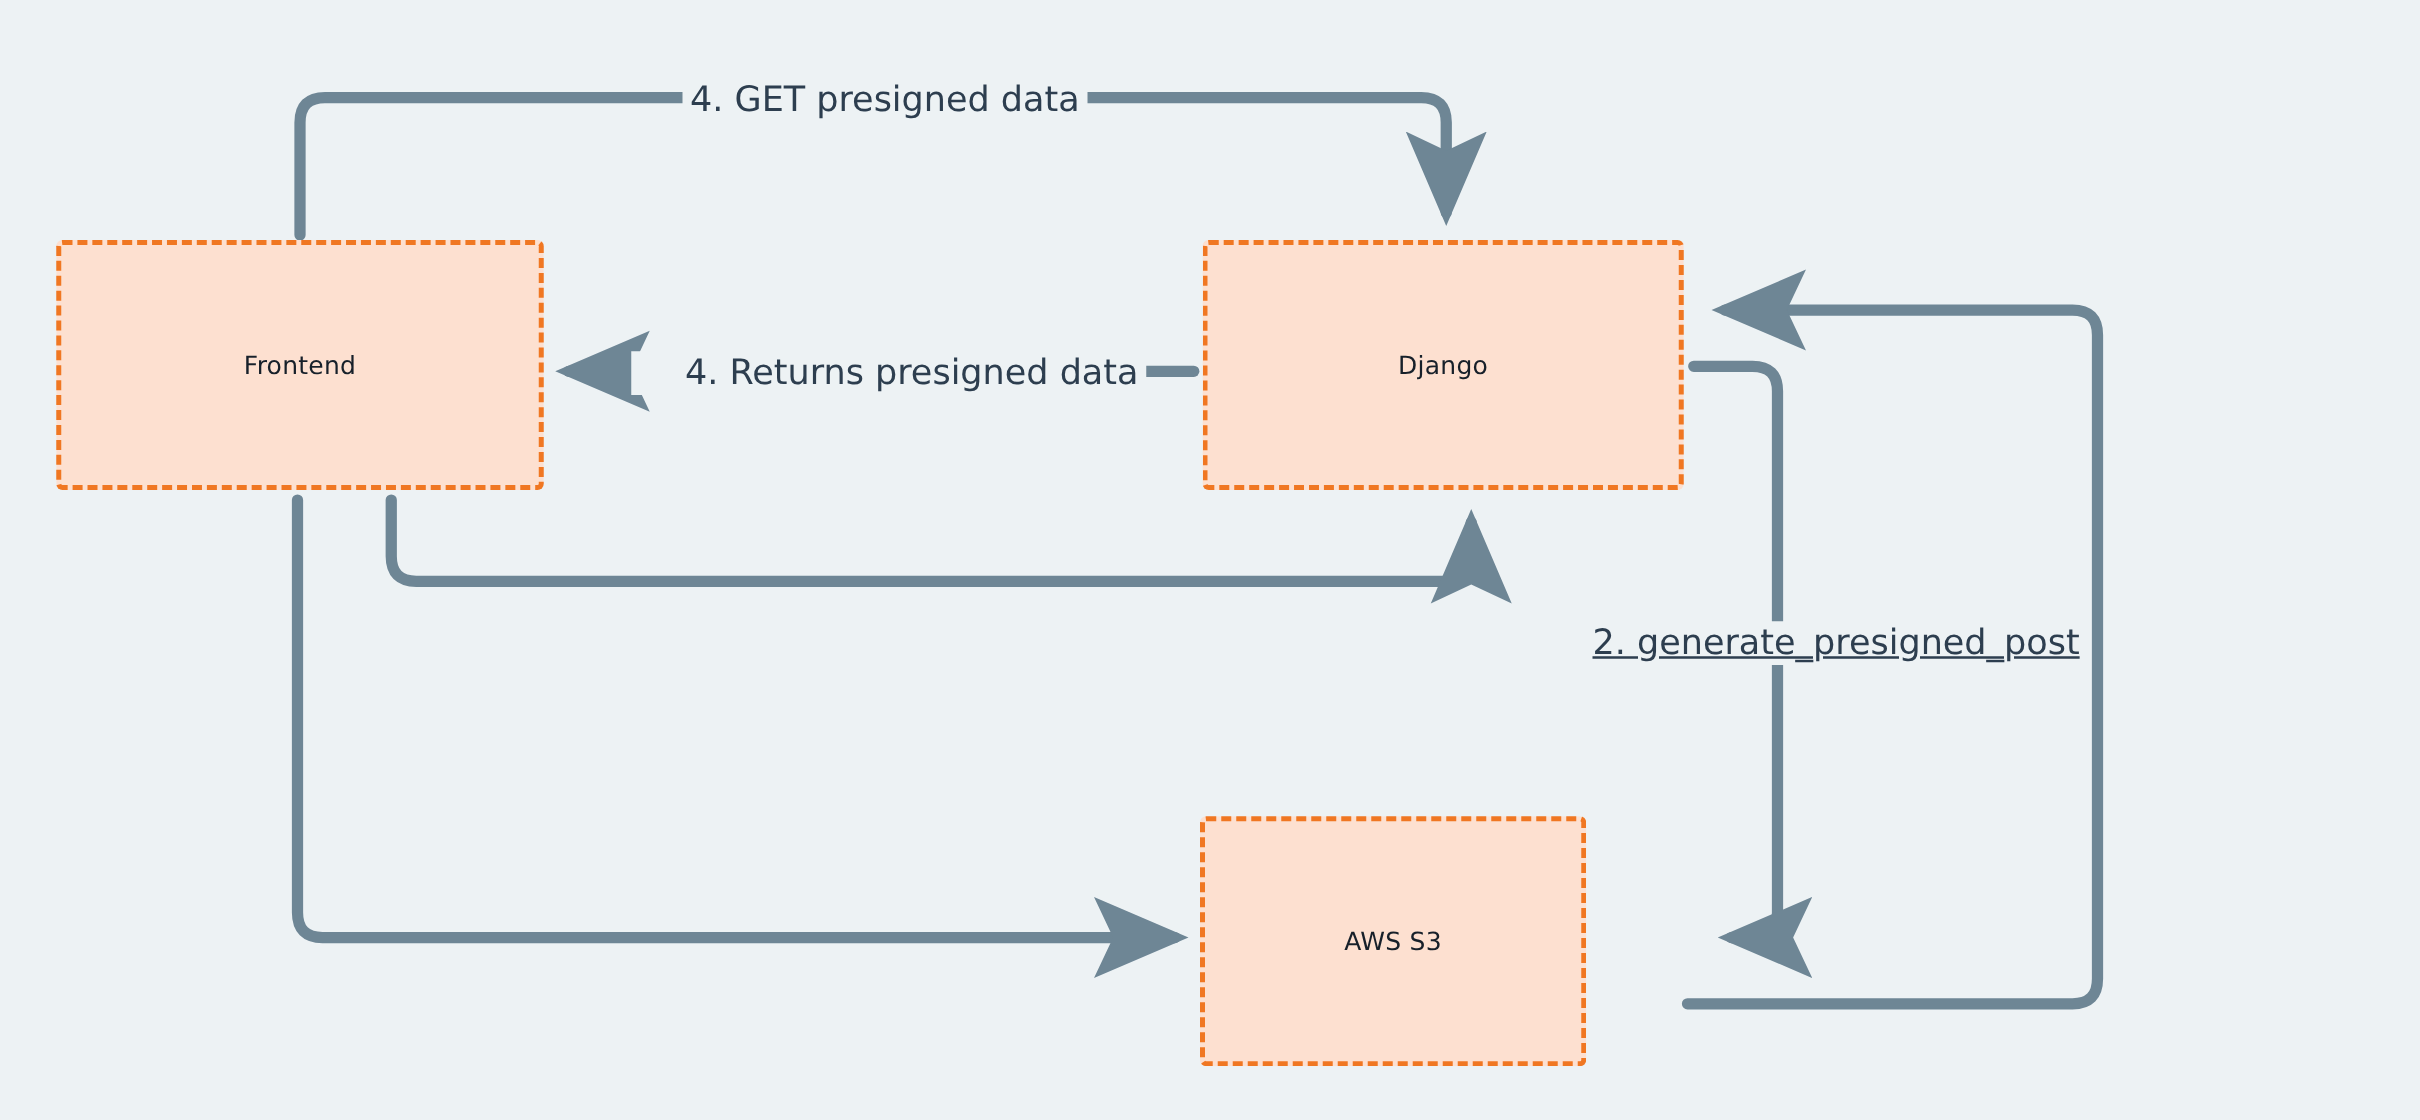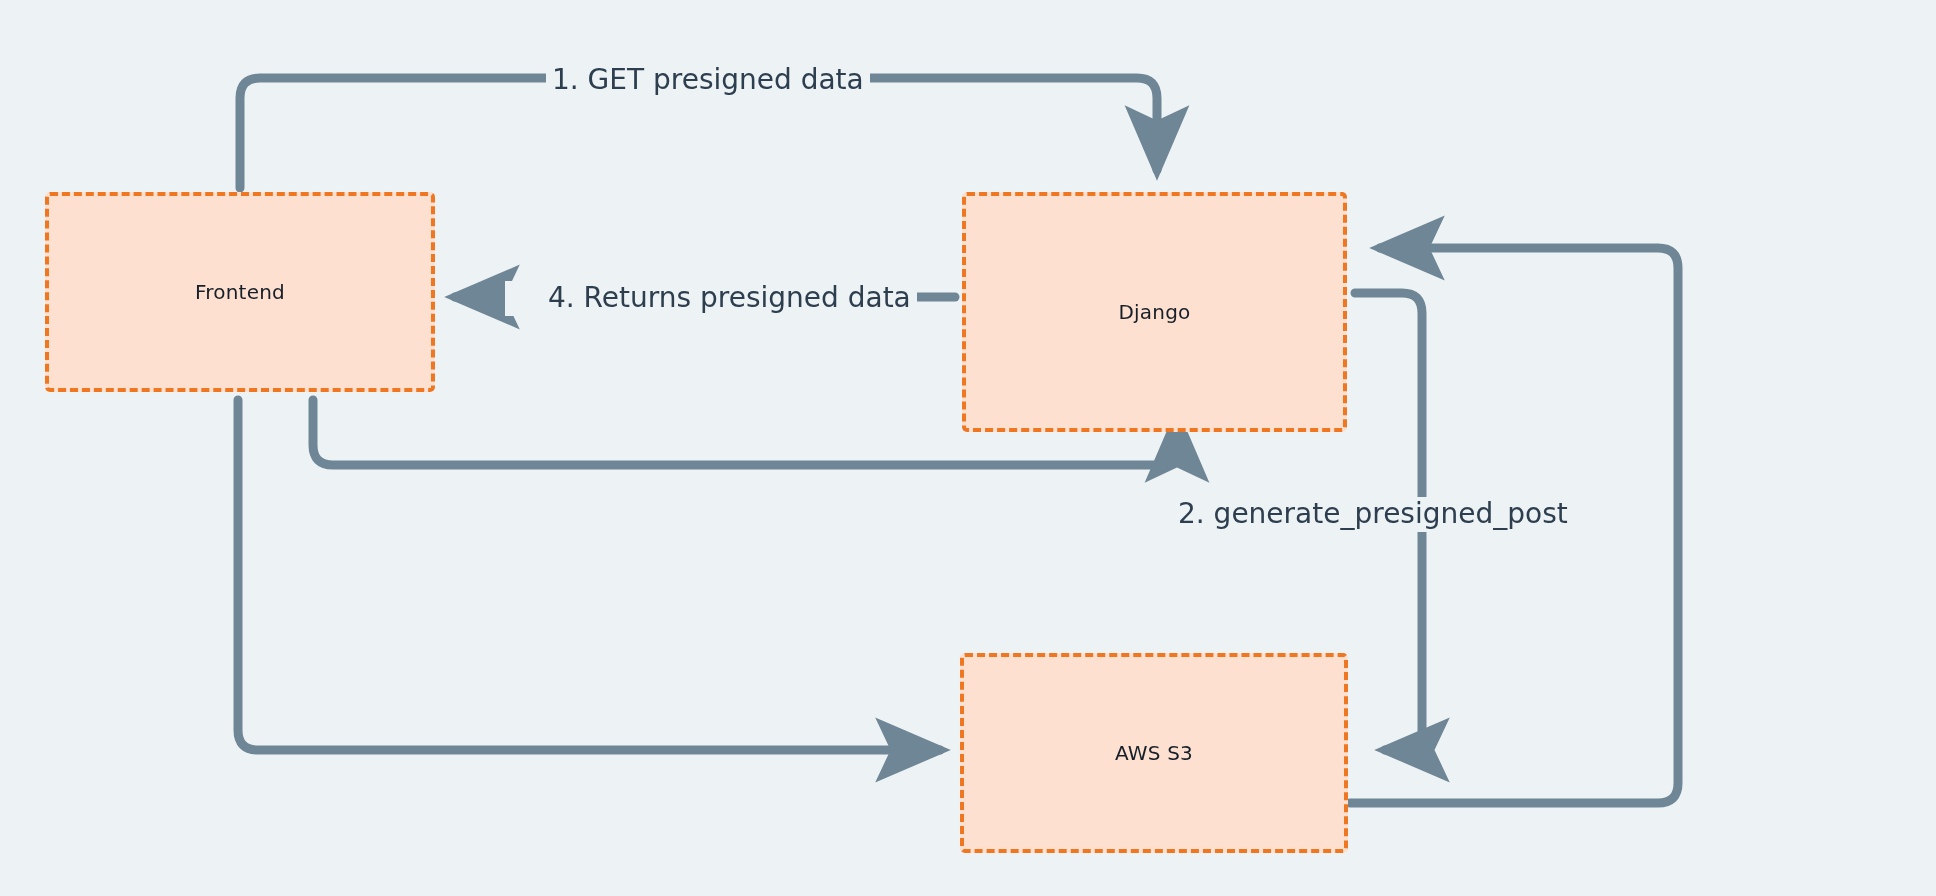--- a/index.html
+++ b/index.html
@@ -76,30 +76,30 @@
       <path d="M 238,400 L 238,730 Q 238,750 258,750 L 940,750" marker-end="url(#arrowEnd)"></path>
 
       <path d="M 313,400 L 313,445 Q 313,465 333,465 L 1157,465 Q 1177,465 1177,445 L 1177,418" marker-end="url(#arrowEnd)"></path>
     </g>
   </svg>
 
   <div class="node-box" style="left:45px; top:192px; width:390px; height:200px;">
     <span class="node-label">Frontend</span>
   </div>
 
-  <div class="node-box" style="left:962px; top:192px; width:385px; height:240px;">
+  <div class="node-box" style="left:962px; top:192px; width:385px; height:200px;">
     <span class="node-label">Django</span>
   </div>
 
-  <div class="node-box" style="left:960px; top:653px; width:388px; height:200px;">
+  <div class="node-box" style="left:960px; top:653px; width:309px; height:200px;">
     <span class="node-label">AWS S3</span>
   </div>
 
-  <div class="edge-label" style="left:546px; top:63px;">1. GET presigned data</div>
+  <div class="edge-label" style="left:546px; top:63px;">4. GET presigned data</div>
 
-  <div class="edge-label" style="left:1172px; top:497px;">2. generate_presigned_post</div>
+  <div class="edge-label" style="left:1268px; top:497px;text-decoration:underline;">2. generate_presigned_post</div>
 
 
   <div class="edge-label" style="left:505px; top:281px;padding-left:43px;">4. Returns presigned data</div>
 
 
 
 </div>
 
 </body></html>

